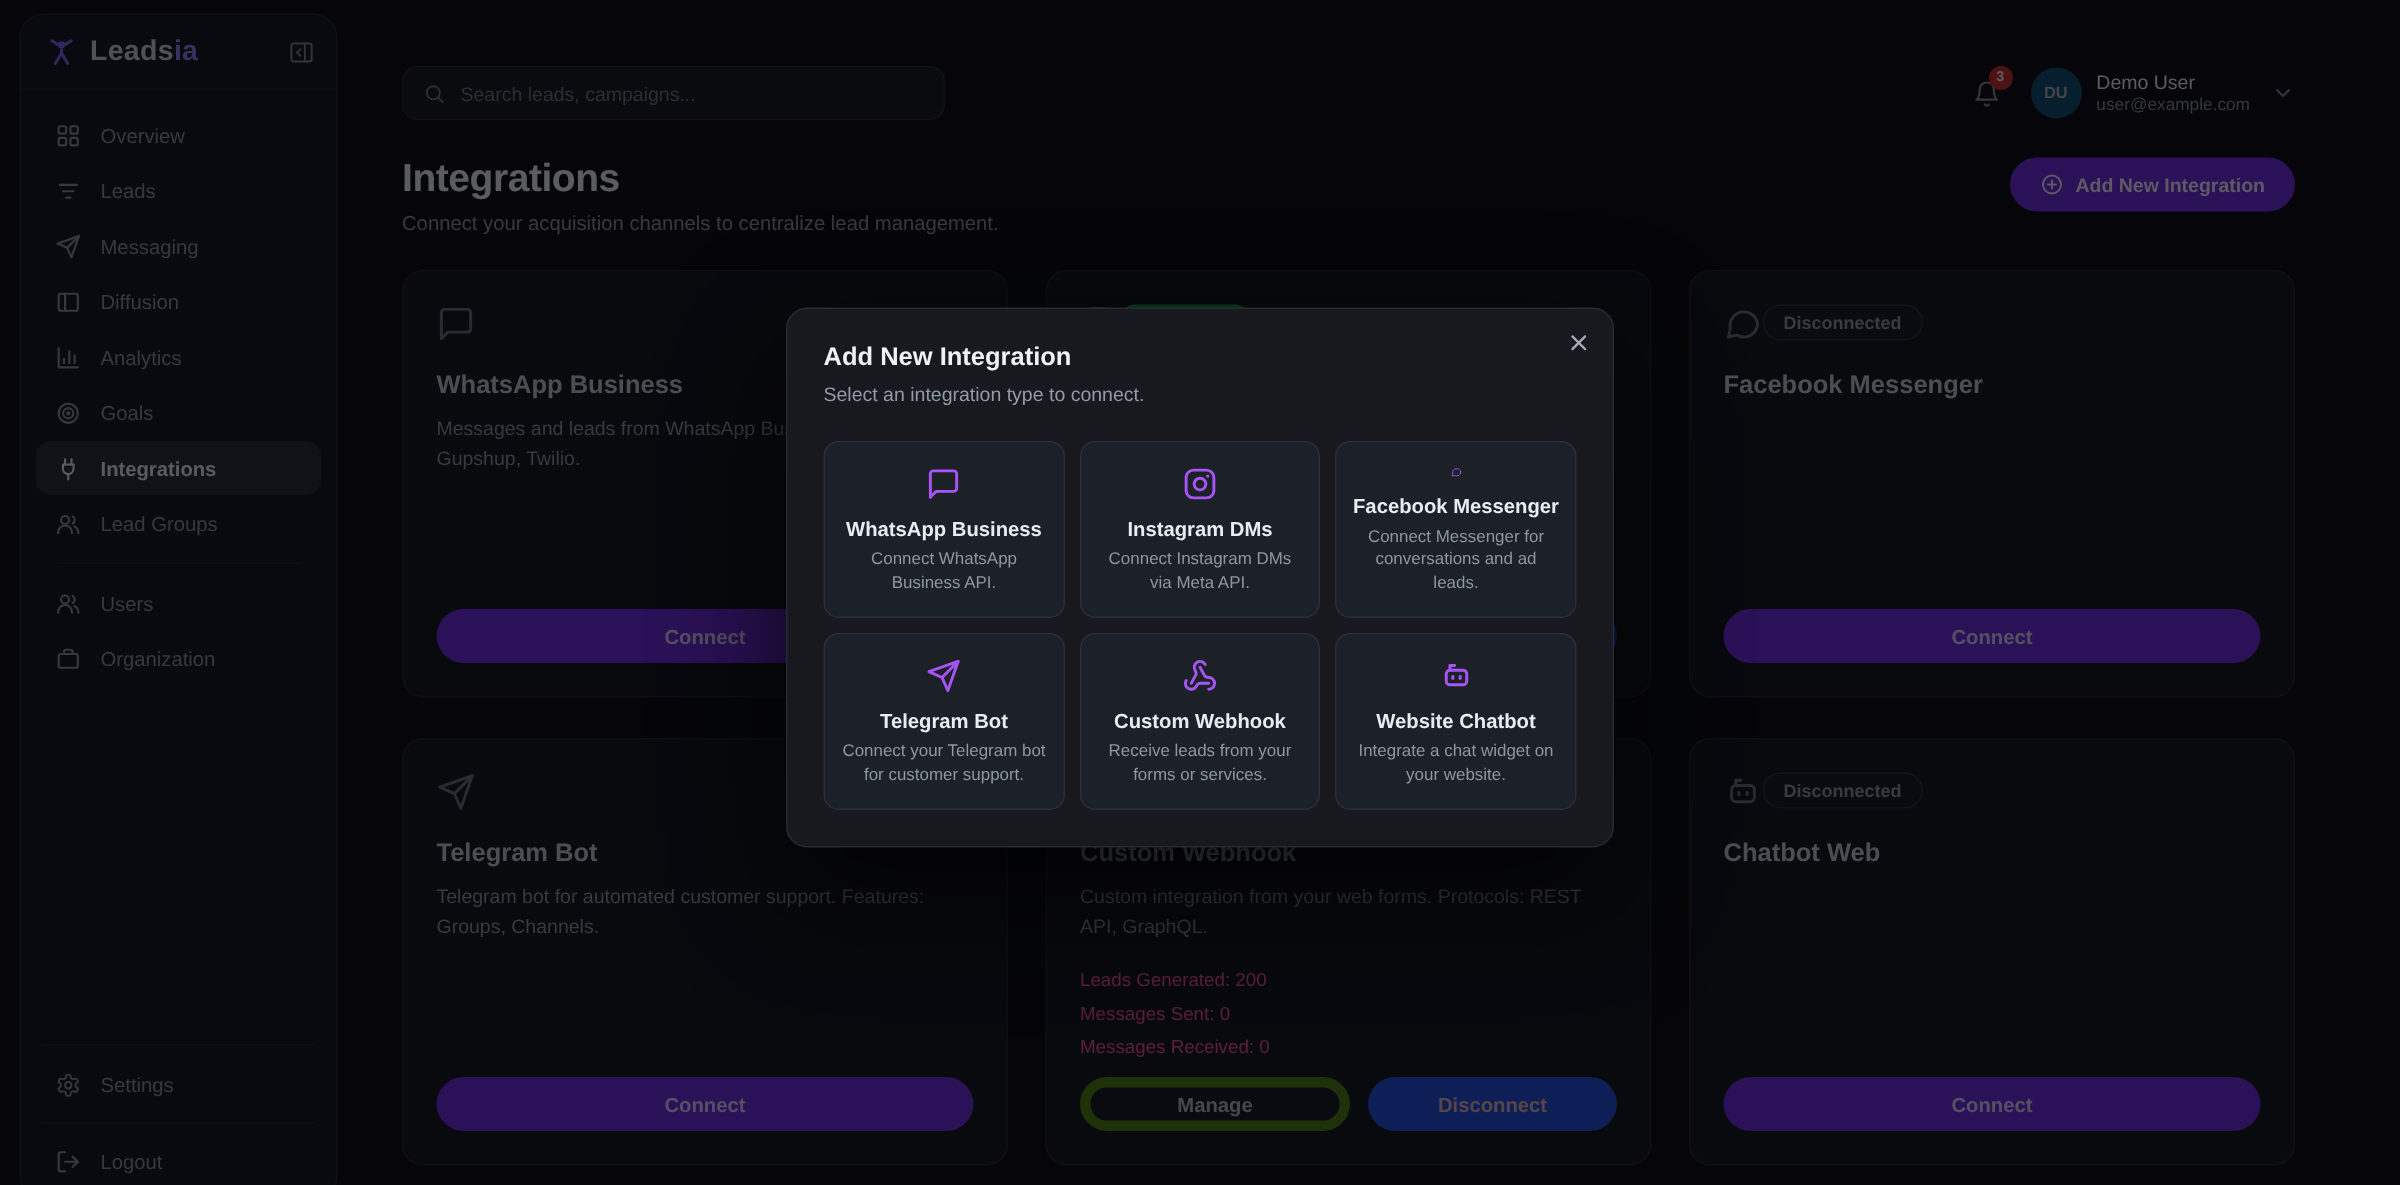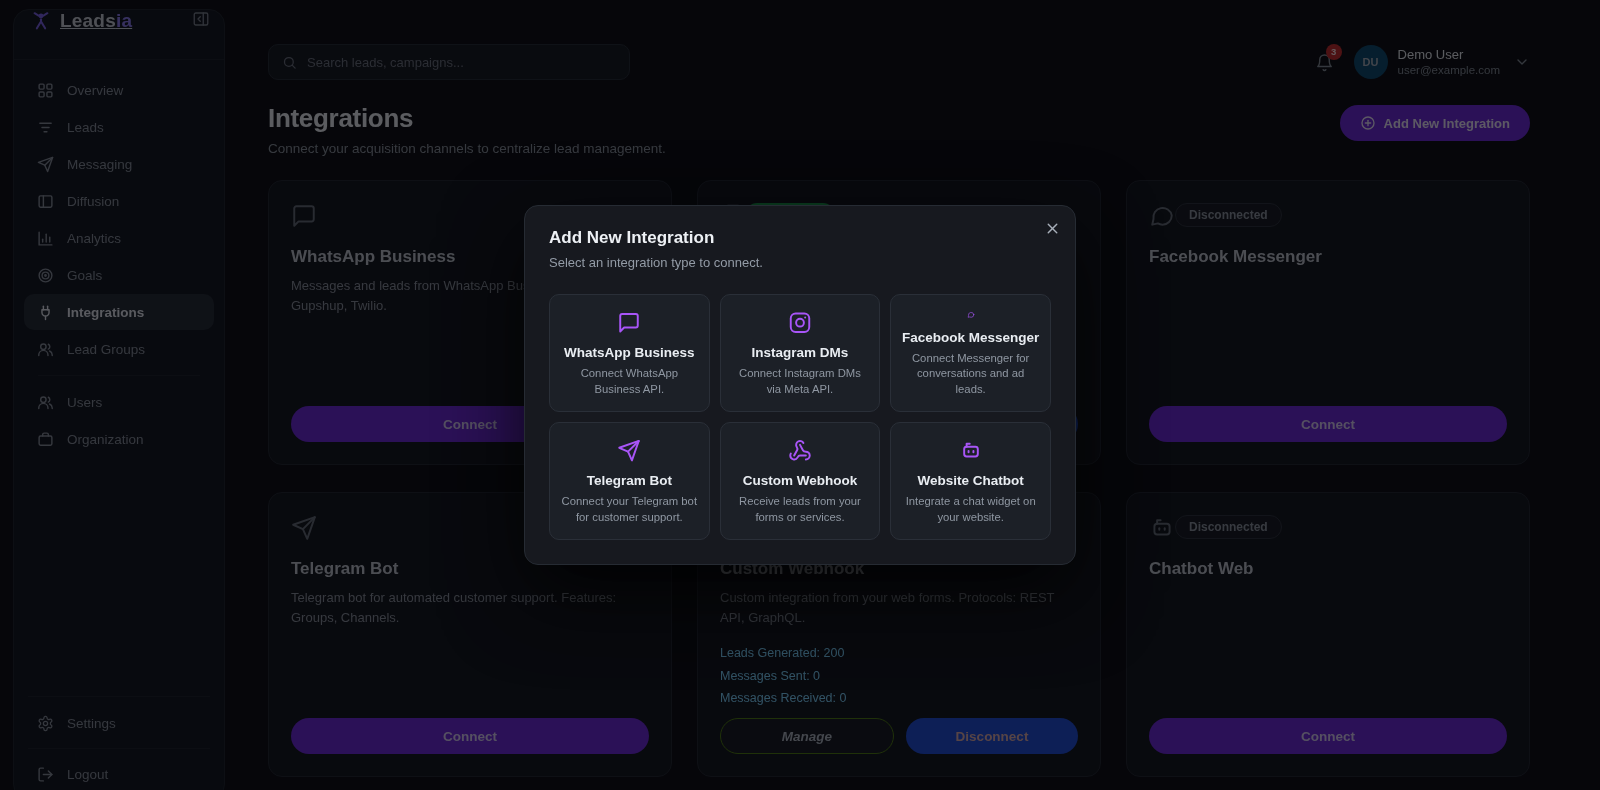--- a/index.html
+++ b/index.html
@@ -11,22 +11,22 @@
     position:relative;
   }
   svg { display:block; }
 
   
   .sidebar{
     position:absolute; left:13px; top:9px; bottom:-10px; width:212px;
     background:#12161d; border:1px solid #1e242c; border-radius:16px;
     display:flex; flex-direction:column; z-index:1;
   }
-  .logo-row{ height:50px; display:flex; gap:8px;
-    padding:0 14px 0 16px; border-bottom:1px solid #1c2129;text-decoration:underline; }
+  .logo-row{ height:50px; display:flex; align-items:center; gap:8px;
+    padding:0 14px 0 16px; border-bottom:1px solid #1c2129; }
   .logo-mark{ color:#7b63e8; width:22px; height:22px; flex:0 0 auto; }
   .logo-text{ font-size:19px; font-weight:800; color:#c9ced6; letter-spacing:.2px; }
   .logo-text .accent{ color:#8b7bf0; }
   .collapse-btn{ margin-left:auto; color:#79818c; width:18px; height:18px; cursor:pointer; }
 
   .nav{ padding:12px 10px 0; }
   .nav-item{
     height:36px; display:flex; align-items:center; gap:13px;
     padding:0 13px; border-radius:10px; color:#868e99; font-size:13.5px;
     cursor:pointer; margin-bottom:1px;
@@ -82,26 +82,26 @@
     gap:27px 25px; grid-auto-rows:285px; }
   .card{ background:#12151b; border:1px solid #20252e; border-radius:14px;
     padding:22px; display:flex; flex-direction:column; }
   .card-head{ display:flex; align-items:flex-start; }
   .card-head .ic{ width:26px; height:26px; color:#656d77; }
   .badge{ font-size:12px; border-radius:999px; padding:4px 13px; font-weight:600; }
   .badge.disconnected{ color:#8d949e; border:1px solid #2b313a; background:#161a20; }
   .badge.connected{ color:#e9fcef; background:#17994a; font-weight:700; }
   .card-title{ margin-top:18px; font-size:17px; font-weight:700; color:#c0c6ce; }
   .card-desc{ margin-top:9px; font-size:13px; line-height:1.5; color:#8a919b; }
-  .card-stats{ margin-top:15px; font-size:12.5px; line-height:1.8; color:#7dd3fc; }
+  .card-stats{ margin-top:15px; font-size:12.5px; line-height:1.8; color:#ec4899; }
   .card-footer{ margin-top:auto; display:flex; gap:12px; }
   .btn{ flex:1; height:36px; border-radius:18px; font-size:13.5px; font-weight:700;
     display:flex; align-items:center; justify-content:center; cursor:pointer; }
   .btn.primary{ background:#6d28d9; color:#d9cdf5; }
-  .btn.outline{ background:#151920; border:1px solid #4d7c0f; color:#aeb5bf;font-style:italic; }
+  .btn.outline{ background:#151920; border:7px solid #4d7c0f; color:#aeb5bf; }
   .btn.danger{ background:#1d4ed8; color:#ddadad; }
 
   
   .overlay{ position:fixed; inset:0; background:rgba(3,4,6,.62); z-index:10; }
   .modal{
     position:fixed; left:50%; top:205px; transform:translateX(-50%); width:552px;
     background:#17191f; border:1px solid #262b33; border-radius:14px;
     padding:22px 24px 24px; box-shadow:0 30px 80px rgba(0,0,0,.8); z-index:20;
   }
   .modal-title{ font-size:17px; font-weight:700; color:#eef1f5; }

